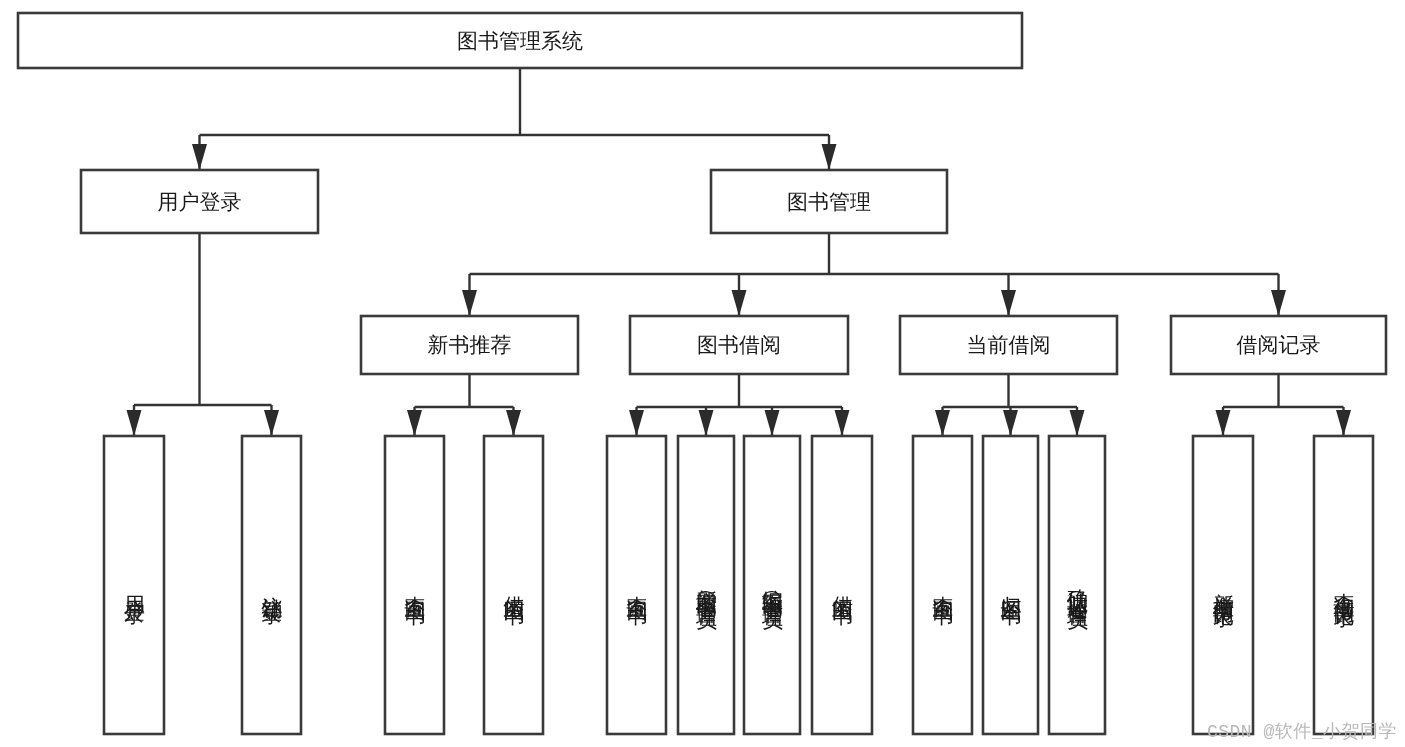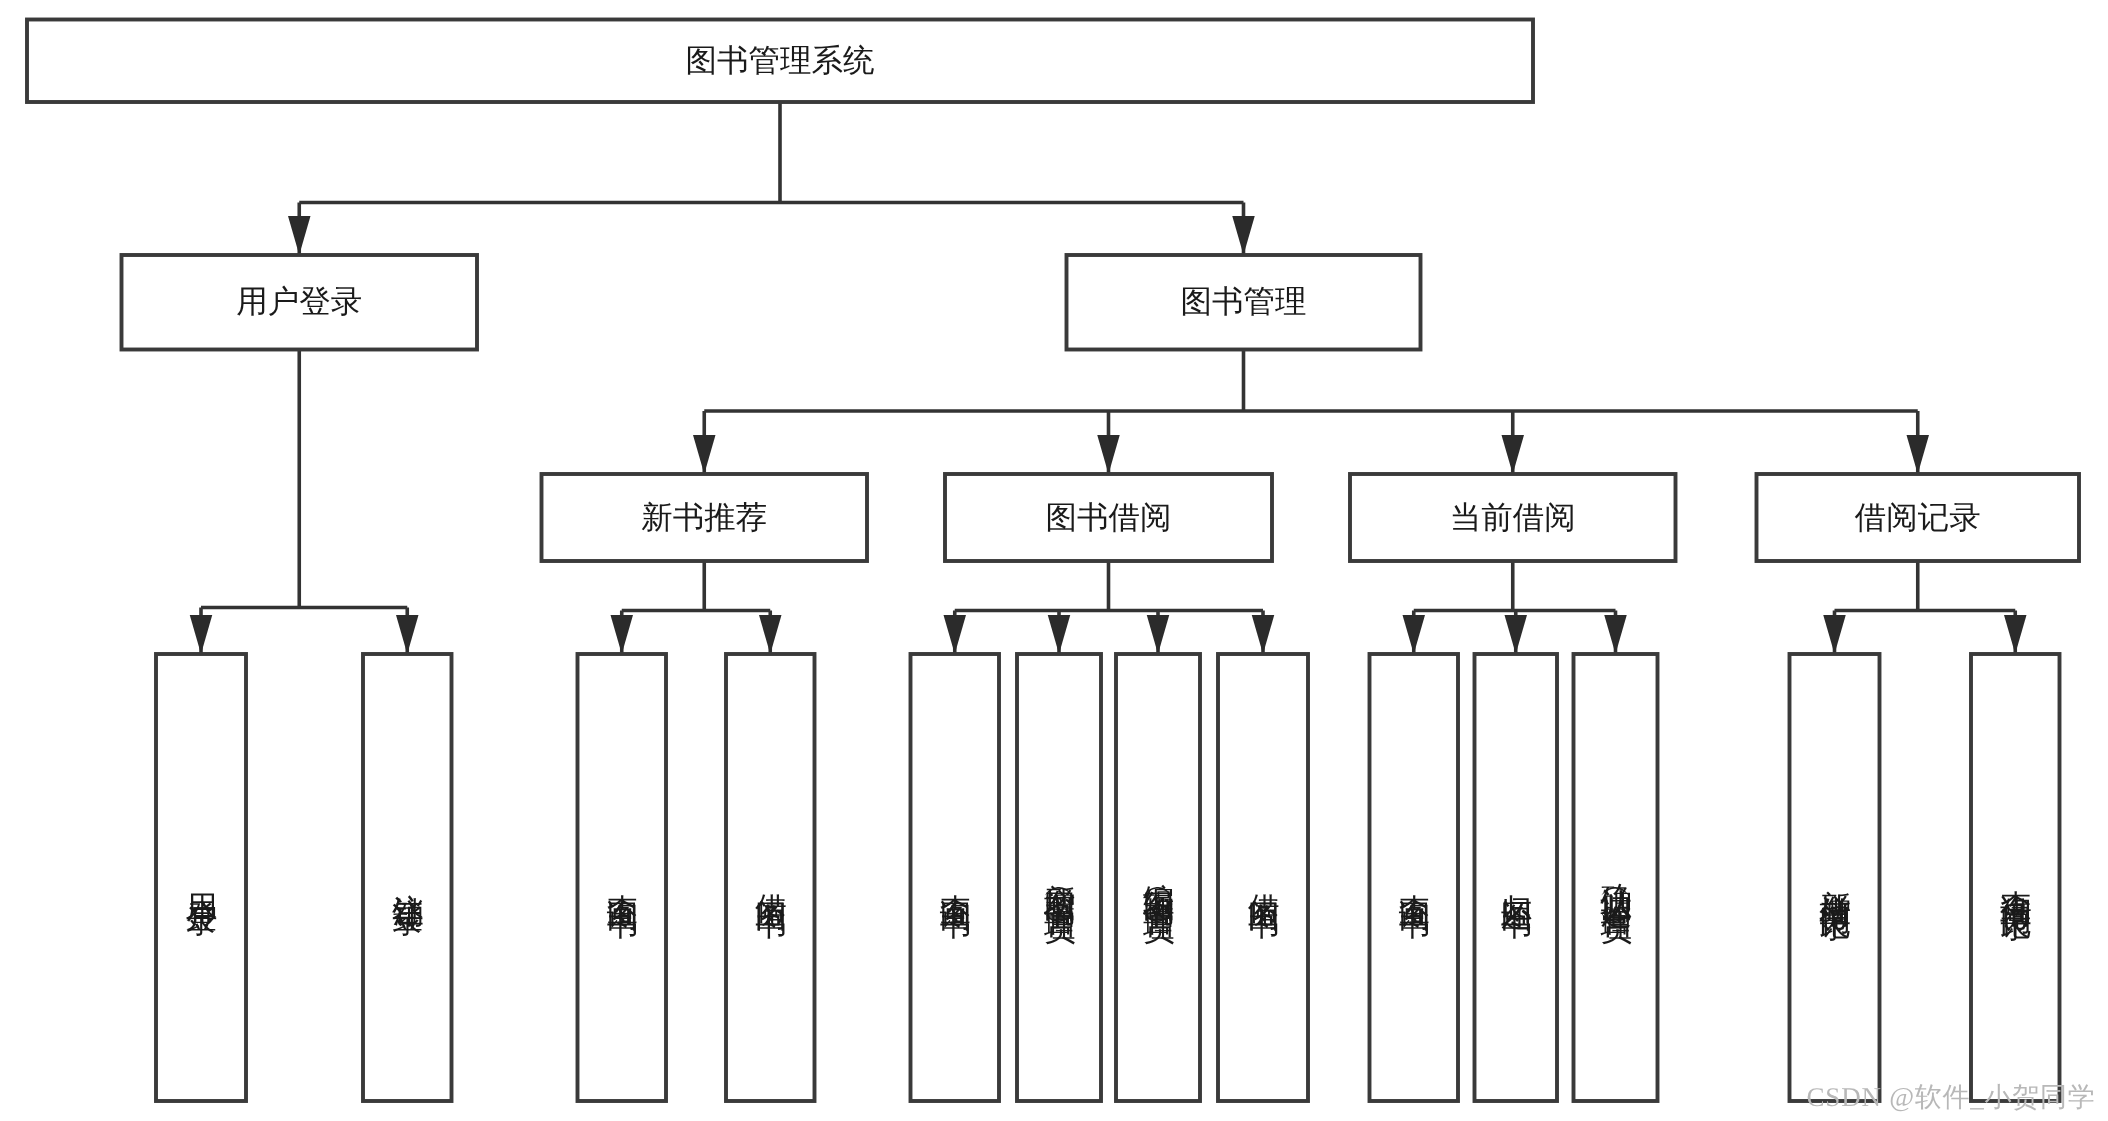--- a/index.html
+++ b/index.html
@@ -56,21 +56,21 @@
     color: #1a1a1a;
     letter-spacing: 3px;
     line-height: 1;
     pointer-events: none;
     white-space: nowrap;
   }
   .watermark {
     position: absolute;
     right: 8px;
     bottom: 4px;
-    font-family: Liberation Serif, serif;
+    font-family: Liberation Mono, monospace;
     font-size: 18px;
     color: #b8b8b8;
     letter-spacing: 0.5px;
     white-space: nowrap;
   }
 </style>
 </head>
 <body>
 
 <div id="page">

